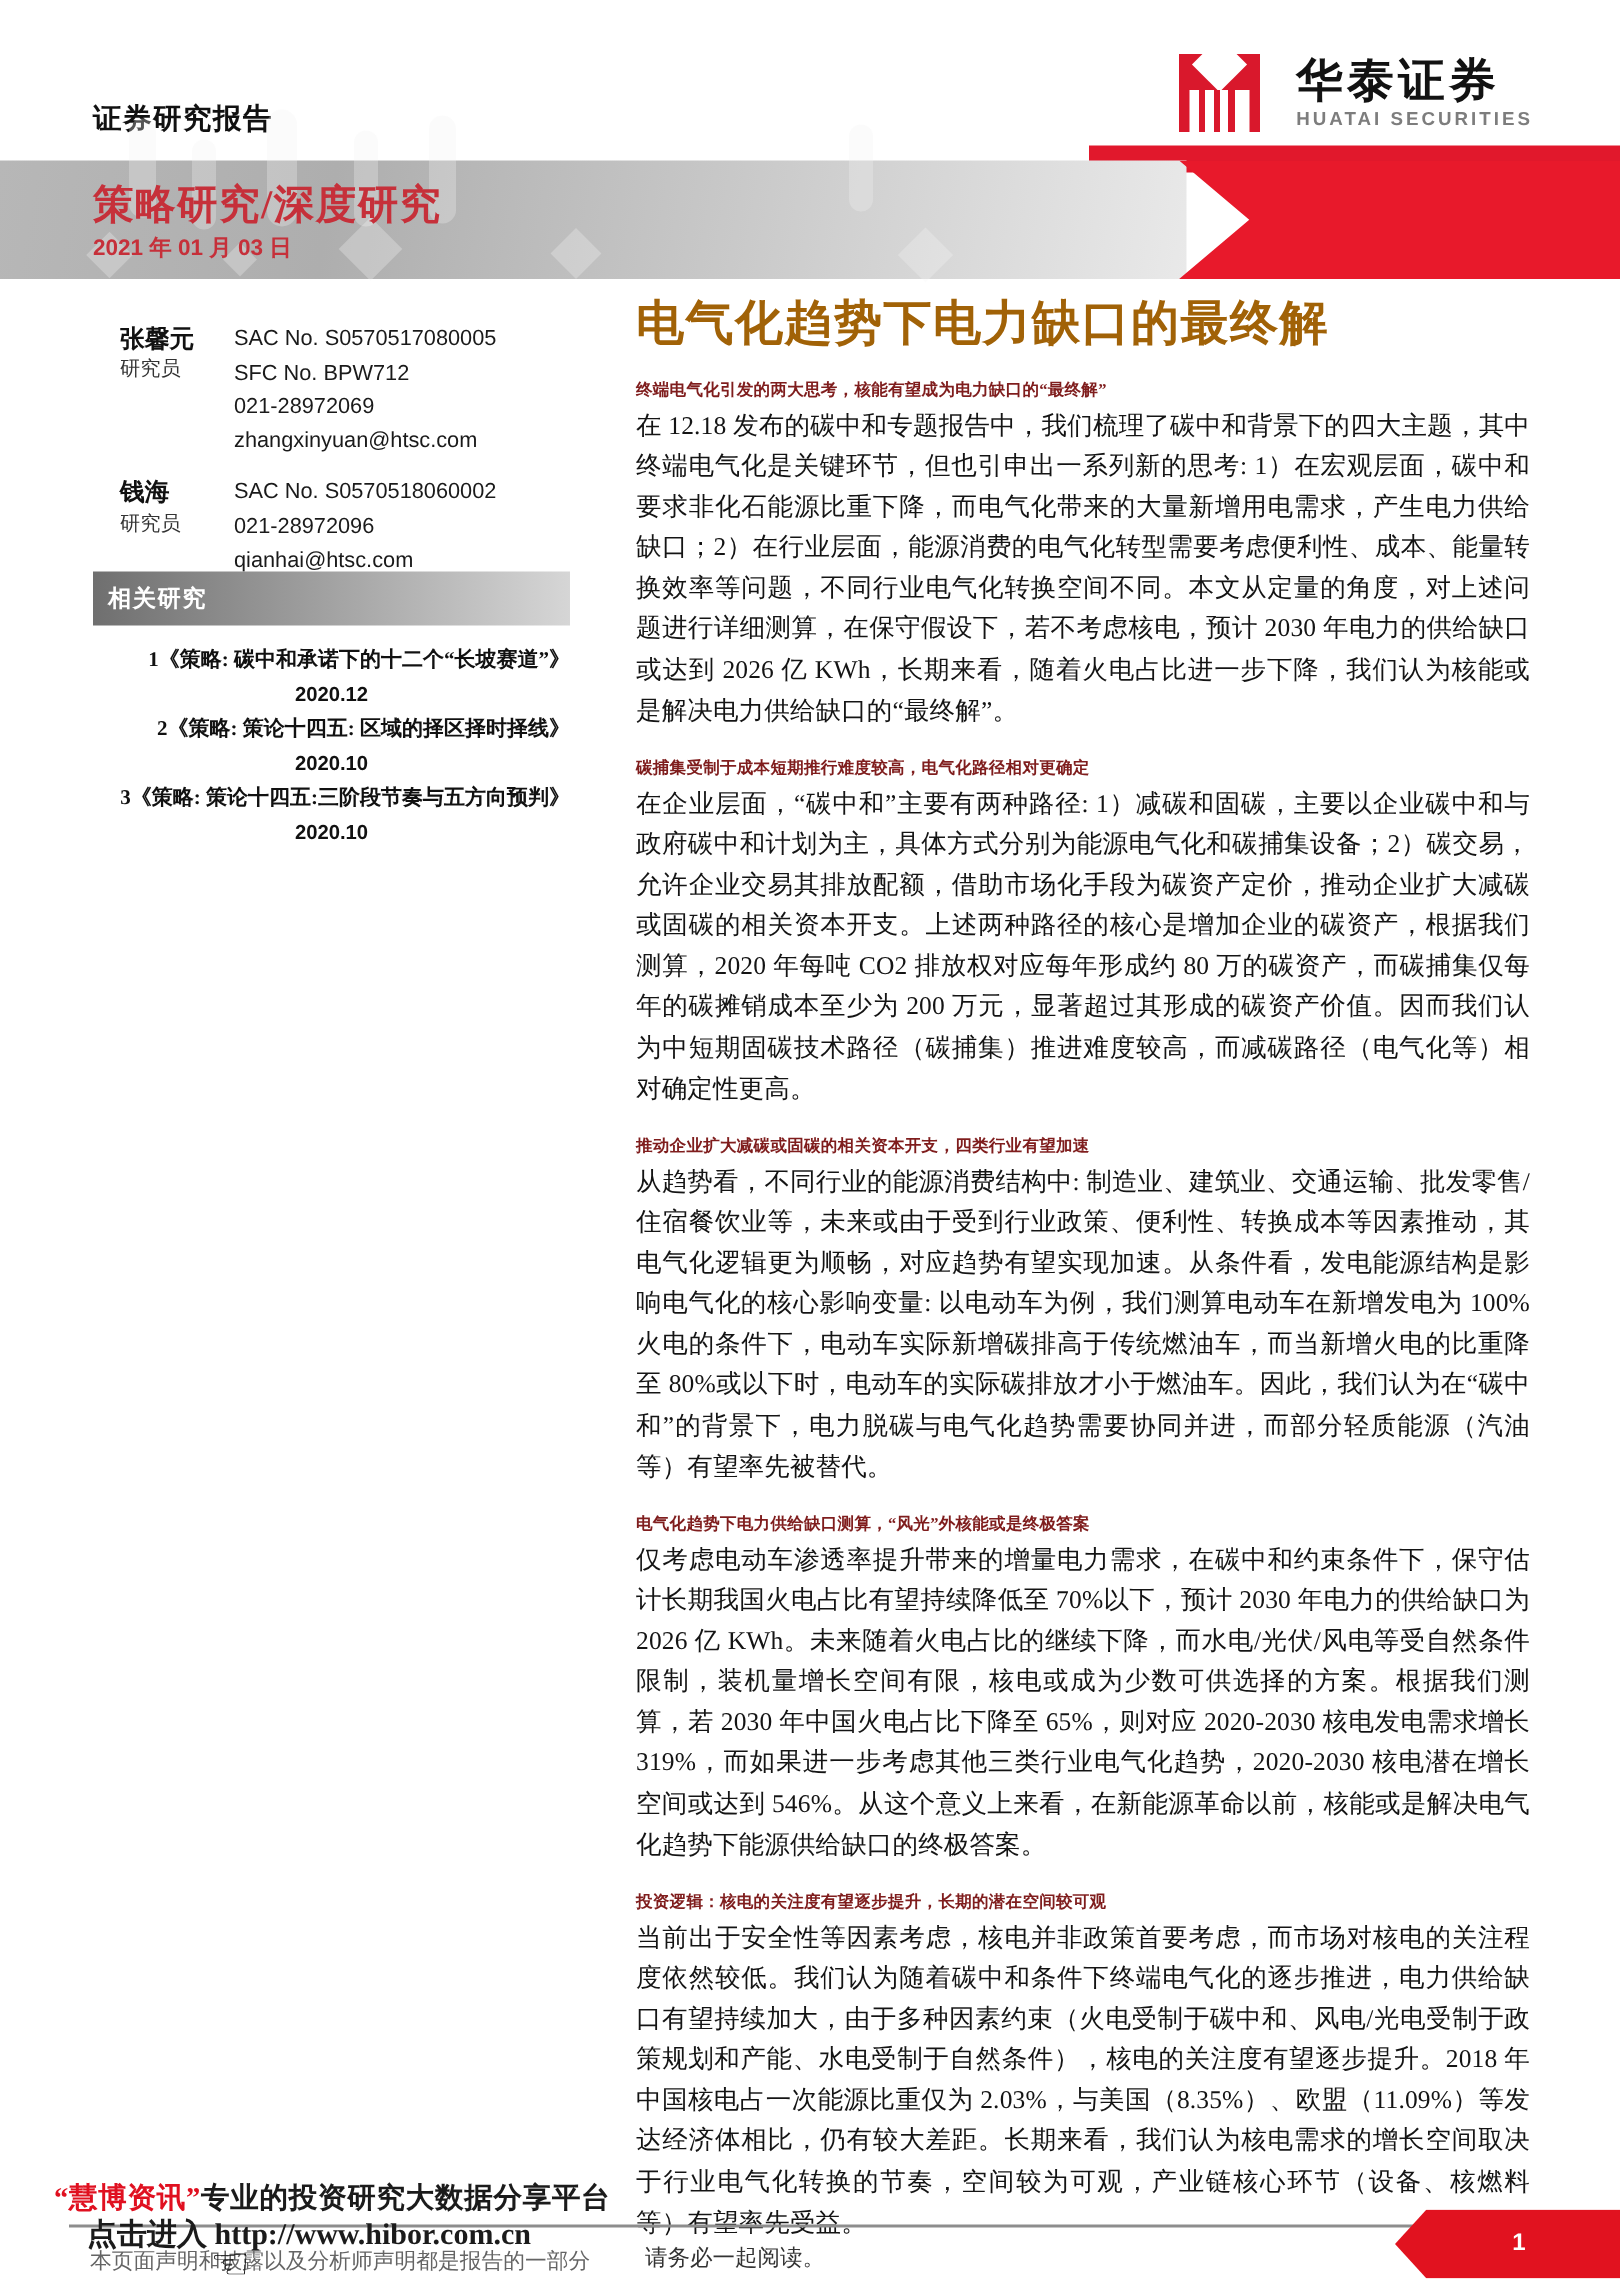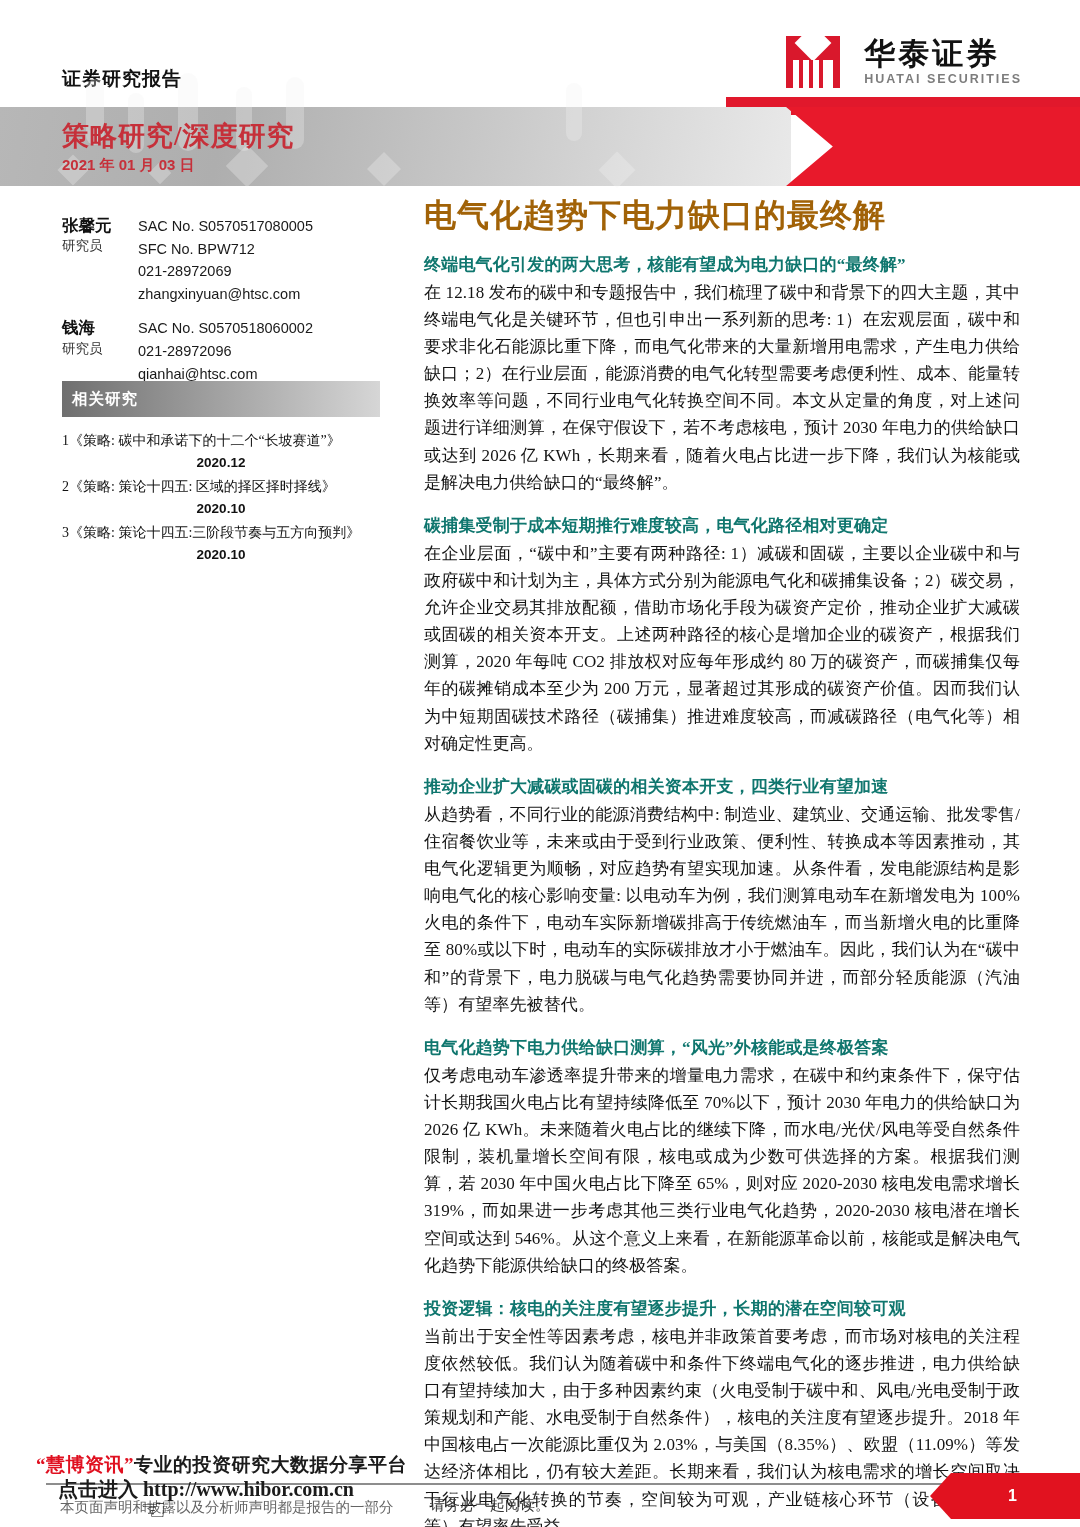--- a/index.html
+++ b/index.html
@@ -146,20 +146,21 @@
   
   .analysts {
     position: absolute;
     left: 62px;
     top: 215px;
     width: 320px;
   }
   .analyst {
     display: flex;
     margin-bottom: 12px;
+    margin-left: 18px;
   }
   .analyst-name {
     width: 76px;
     flex: none;
     line-height: 1.35;
   }
   .an-name {
     font-size: 16.5px;
     font-weight: bold;
     color: #111;
@@ -194,21 +195,21 @@
     align-items: center;
     padding-left: 10px;
     letter-spacing: 1px;
   }
   .rel-list {
     margin-top: 14px;
     font-size: 14px;
     line-height: 1.45;
     color: #111;
   }
-  .rel-item { margin-bottom: 2px; font-weight: normal; }
+  .rel-item { margin-bottom: 2px; font-weight: bold; text-align: right; }
   .rel-date {
     font-weight: bold;
     font-family: "Liberation Sans", sans-serif;
     font-size: 13.5px;
     margin-bottom: 4px;
     text-align: center;
   }
 
   
   .main {
@@ -225,23 +226,23 @@
     line-height: 1.22;
   }
   .doc-subtitle {
     font-size: 21px;
     color: #111;
     margin-top: 6px;
     letter-spacing: 0.5px;
   }
   .sec { margin-top: 17px; }
   .sec-head {
-    color: #0f766e;
-    font-weight: bold;
-    font-size: 17px;
+    color: #7f1d1d;
+    font-weight: bold;
+    font-size: 11px;
     line-height: 1.5;
     letter-spacing: 0.2px;
   }
   .sec-body {
     font-size: 17px;
     line-height: 1.60;
     color: #141414;
     text-align: justify;
     margin-top: 1px;
     letter-spacing: 0.1px;

